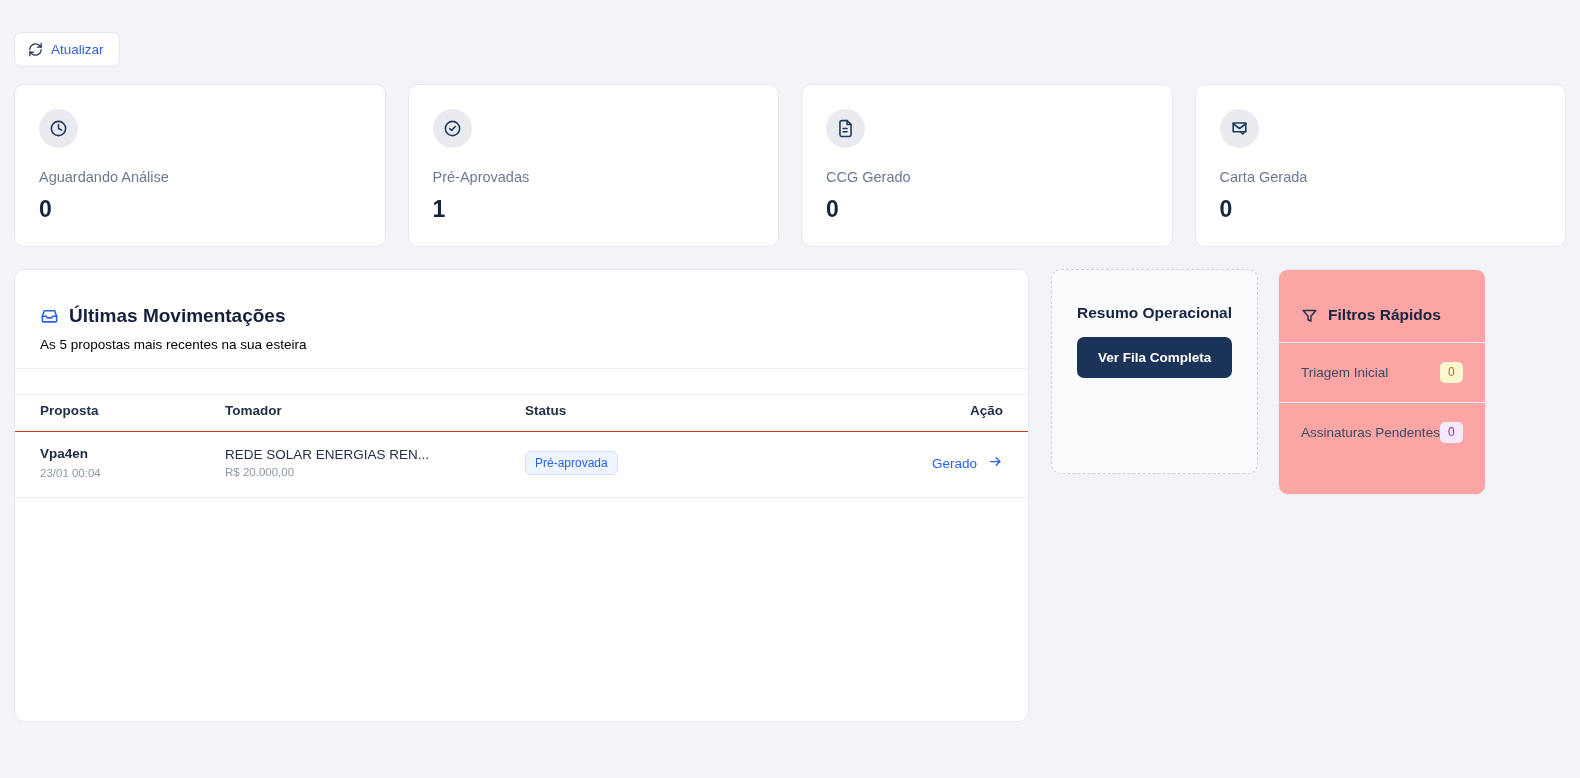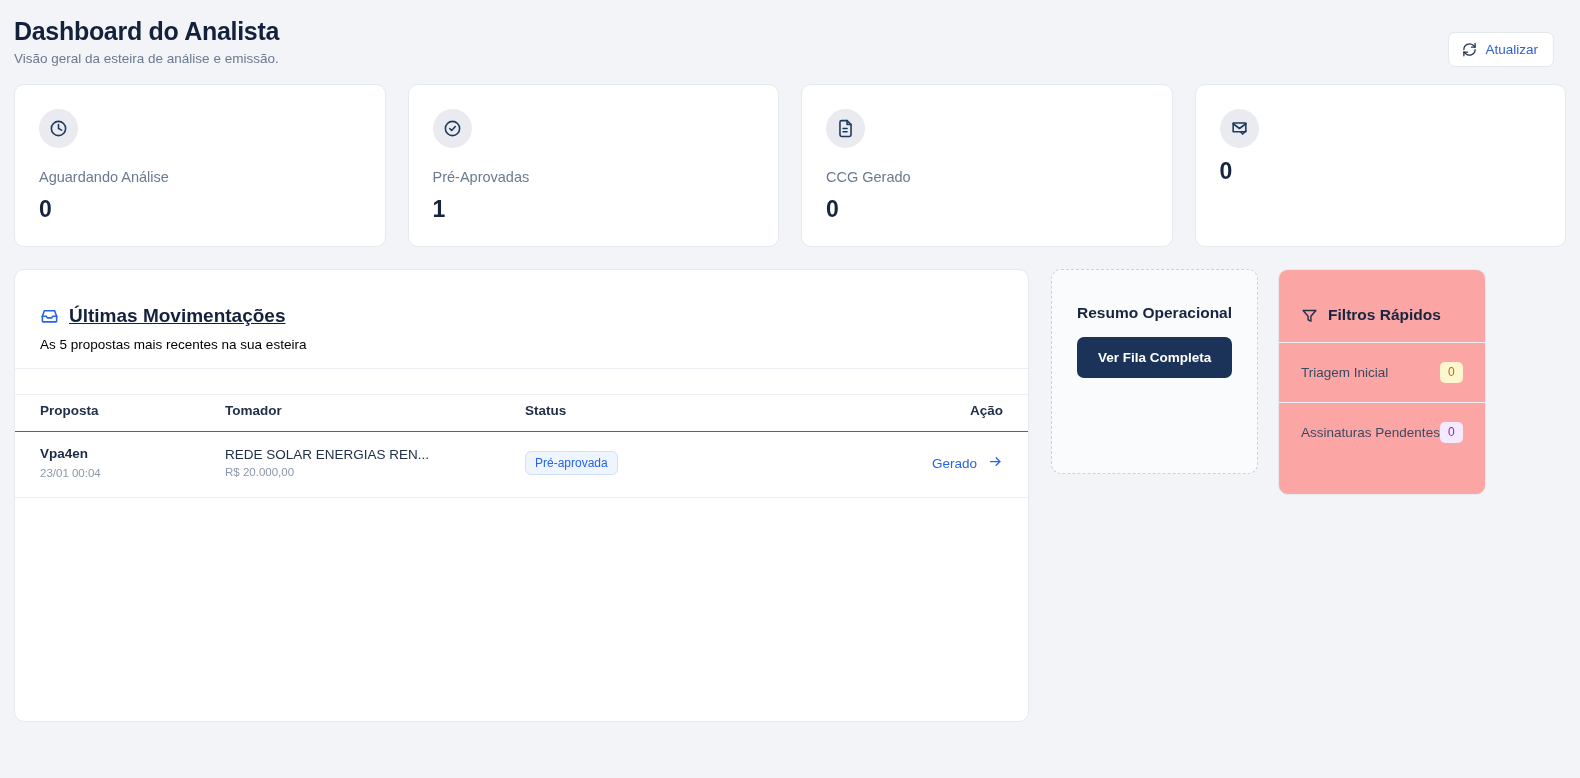--- a/index.html
+++ b/index.html
@@ -118,21 +118,20 @@
   }
   .moves-head { padding: 35px 25px 16px 25px; }
   .moves-title {
     display: flex;
     align-items: center;
     gap: 10px;
     font-size: 19px;
     font-weight: bold;
     color: #14213d;
     line-height: 1.15;
-    text-decoration: underline;
   }
   .moves-title .inbox-ico { color: #2563eb; display: flex; }
   .moves-sub {
     margin-top: 10px;
     font-size: 13.5px;
     color: #000000;
   }
   .moves-spacer {
     border-top: 1px solid #eceff3;
     height: 26px;
@@ -273,24 +272,20 @@
   }
   .count-yellow { background: #fdf6cf; color: #a07a08; }
   .count-purple { background: #f4e9fd; color: #8424d6; }
 </style>
 </head>
 <body>
 
 <div class="page">
 
   <div class="page-header">
-    <div class="title-block">
-      <h1 class="page-title">Dashboard do Analista</h1>
-      <p class="page-subtitle">Visão geral da esteira de análise e emissão.</p>
-    </div>
     <button class="refresh-btn">
       <span>
         <svg width="15" height="15" viewBox="0 0 24 24" fill="none" stroke="#22304a" stroke-width="2" stroke-linecap="round" stroke-linejoin="round">
           <path d="M21 2v6h-6"></path>
           <path d="M3 12a9 9 0 0 1 15-6.7L21 8"></path>
           <path d="M3 22v-6h6"></path>
           <path d="M21 12a9 9 0 0 1-15 6.7L3 16"></path>
         </svg>
       </span>
       <span>Atualizar</span>
@@ -335,20 +330,21 @@
     </div>
 
     <div class="stat-card">
       <div class="stat-icon-circle">
         <svg width="19" height="19" viewBox="0 0 24 24" fill="none" stroke="currentColor" stroke-width="2" stroke-linecap="round" stroke-linejoin="round">
           <path d="M4 5h16v11H4z"></path>
           <polyline points="4 6 12 12 20 6"></polyline>
           <polyline points="14 17 16 19 20 15"></polyline>
         </svg>
       </div>
+      <div class="stat-label">Carta Gerada</div>
       <div class="stat-value">0</div>
     </div>
 
   </div>
 
   <div class="main-grid">
 
     <div class="moves-card">
       <div class="moves-head">
         <div class="moves-title">

